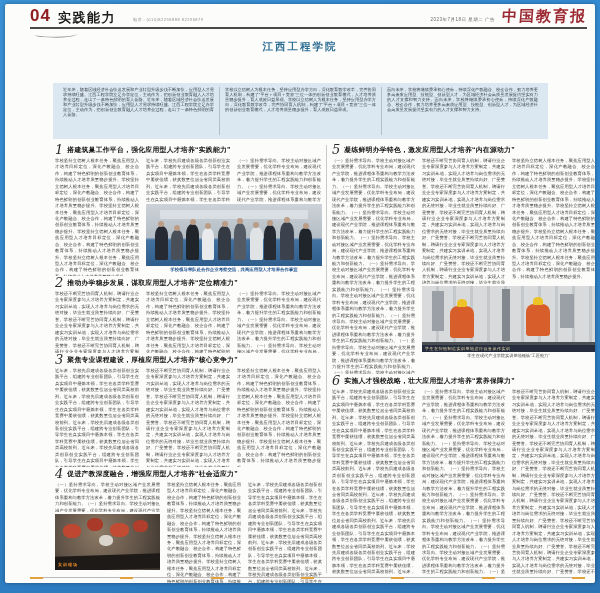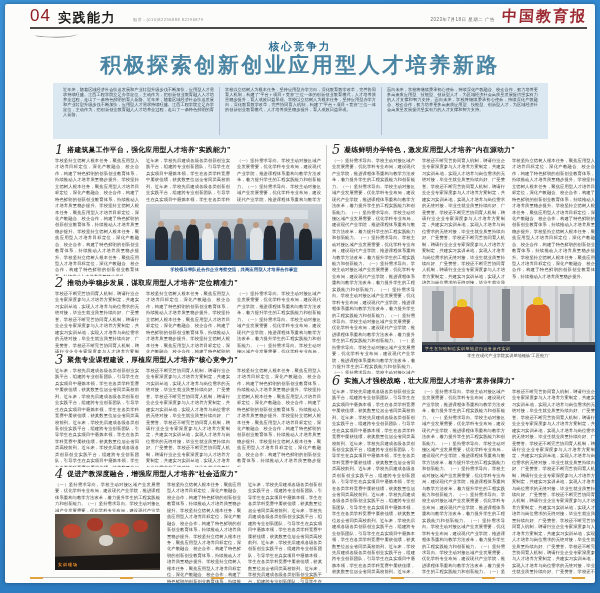--- a/index.html
+++ b/index.html
@@ -7,21 +7,21 @@
     width:600px;height:593px;overflow:hidden;position:relative;
     font-family:"Liberation Sans", sans-serif;
     background:linear-gradient(160deg,#3c92d6 0%,#2f86cf 45%,#2a73b4 100%);
   }
   .page{
     position:absolute;left:5px;top:4px;width:590px;height:579px;
     background:#fcfcfa;border-radius:2px;box-shadow:0 0 4px rgba(0,0,0,.35);
     overflow:hidden;
   }
   
-  .pn{position:absolute;left:25px;top:2px;font-size:17px;font-weight:normal;color:#8f1d22;letter-spacing:1px;}
+  .pn{position:absolute;left:25px;top:2px;font-size:17px;font-weight:bold;color:#8f1d22;letter-spacing:1px;}
   .secname{position:absolute;left:53px;top:5px;font-size:13px;font-weight:bold;color:#1c1c1c;letter-spacing:1.5px;}
   .contact{position:absolute;left:128px;top:13px;font-size:4px;color:#8a8a8a;letter-spacing:.5px;}
   .dateline{position:absolute;right:100px;top:13px;font-size:4.5px;color:#6b6b6b;letter-spacing:.5px;}
   .brand{position:absolute;right:8px;top:3px;font-size:15px;font-weight:bold;color:#9c2a33;
          font-family:"DejaVu Serif",serif;letter-spacing:2px;transform:skewX(-4deg);}
   .mastrule{position:absolute;left:25px;right:8px;top:23px;height:2px;background:#4a4a4a;}
   .flourish{position:absolute;left:30px;top:27px;width:42px;height:6px;border-bottom:1px solid #9a9a9a;
             border-radius:0 0 100% 30%;transform:rotate(3deg);}
   
   .kicker{position:absolute;left:0;right:0;top:36px;text-align:center;font-size:10.5px;font-weight:bold;color:#2f6f94;letter-spacing:2px;}
@@ -96,22 +96,21 @@
 <div class="page">
 
   <span class="pn">04</span>
   <span class="secname">实践能力</span>
   <span class="contact">电话：(010)82296888  82296879</span>
   <span class="dateline">2023年7月18日 星期二 广告</span>
   <span class="brand">中国教育报</span>
   <div class="mastrule"></div>
   <div class="flourish"></div>
 
-  <div class="kicker">核心竞争力</div>
-  <div class="headline">积极探索创新创业应用型人才培养新路</div>
+  <div class="kicker">江西工程学院</div>
 
   <div class="intro">
     <div class="icol">近年来，随着区域经济社会快速发展和产业转型升级步伐不断加快，应用型人才需求持续旺盛。江西工程学院立足办学定位，主动作为，把创新创业教育融入人才培养全过程，走出了一条特色鲜明的育人新路。近年来，随着区域经济社会快速发展和产业转型升级步伐不断加快，应用型人才需求持续旺盛。江西工程学院立足办学定位，主动作为，把创新创业教育融入人才培养全过程，走出了一条特色鲜明的育人新路。</div>
     <div class="icol">学校以立德树人为根本任务，坚持应用型办学方向，深化教育教学改革，完善协同育人机制，构建了“平台＋项目＋竞赛”三位一体的创新创业教育模式，人才培养质量稳步提升，育人成效日益显现。学校以立德树人为根本任务，坚持应用型办学方向，深化教育教学改革，完善协同育人机制，构建了“平台＋项目＋竞赛”三位一体的创新创业教育模式，人才培养质量稳步提升，育人成效日益显现。</div>
     <div class="icol">面向未来，学校将继续秉承初心使命，持续深化产教融合、校企合作，努力培养更多高素质应用型、技能型、创新型人才，为区域经济社会高质量发展提供坚实有力的人才支撑和智力支持。面向未来，学校将继续秉承初心使命，持续深化产教融合、校企合作，努力培养更多高素质应用型、技能型、创新型人才，为区域经济社会高质量发展提供坚实有力的人才支撑和智力支持。</div>
   </div>
 
   <div class="vdivider"></div>
 
   <div class="half half-left">

